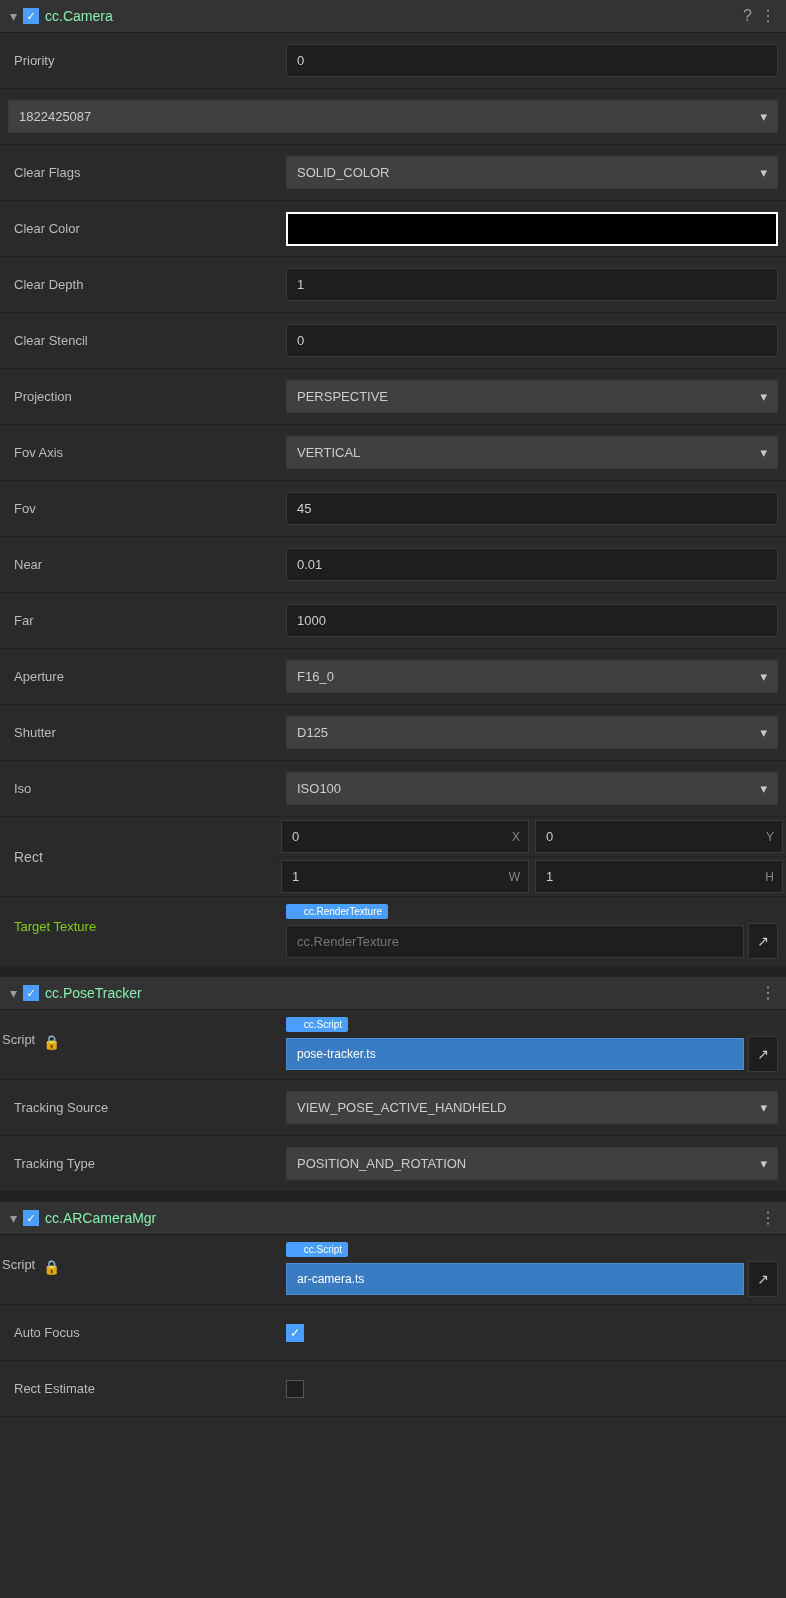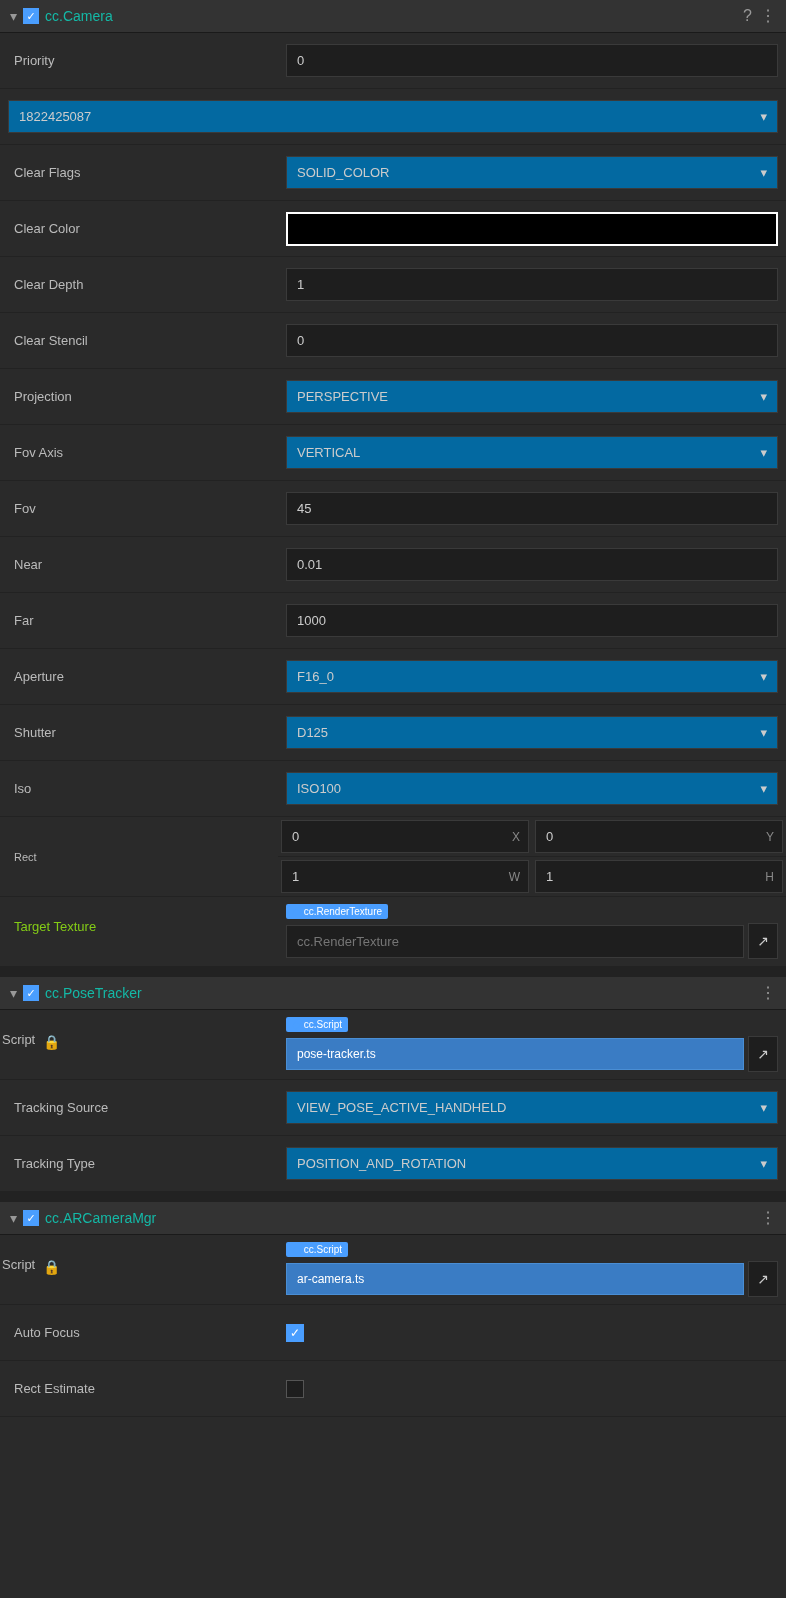--- a/index.html
+++ b/index.html
@@ -15,21 +15,21 @@
       display: flex;
       align-items: center;
       background: #333333;
       padding: 8px 10px;
       border-bottom: 1px solid #1a1a1a;
       gap: 6px;
     }
 
     .component-header .title {
       font-size: 14px;
-      color: #14b8a6;
+      color: #86efac;
       font-weight: 500;
       flex: 1;
     }
 
     .header-icons {
       display: flex;
       gap: 8px;
       align-items: center;
     }
 
@@ -86,21 +86,21 @@
       background: #1e1e1e;
       border: 1px solid #3a3a3a;
       color: #cccccc;
       padding: 8px 10px;
       width: 100%;
       font-size: 13px;
       outline: none;
     }
 
     .select-field {
-      background: #0369a1;
+      background: #404040;
       border: 1px solid #3a3a3a;
       color: #cccccc;
       padding: 8px 10px;
       width: 100%;
       font-size: 13px;
       display: flex;
       align-items: center;
       justify-content: space-between;
       cursor: pointer;
     }
@@ -116,21 +116,21 @@
     .rect-row {
       display: flex;
       border-bottom: 1px solid #222222;
     }
 
     .rect-label-cell {
       width: 278px;
       min-width: 278px;
       padding: 10px 14px;
       color: #bbbbbb;
-      font-size: 11px;
+      font-size: 14px;
       display: flex;
       align-items: center;
     }
 
     .rect-fields {
       flex: 1;
       display: flex;
       flex-direction: column;
     }
 

